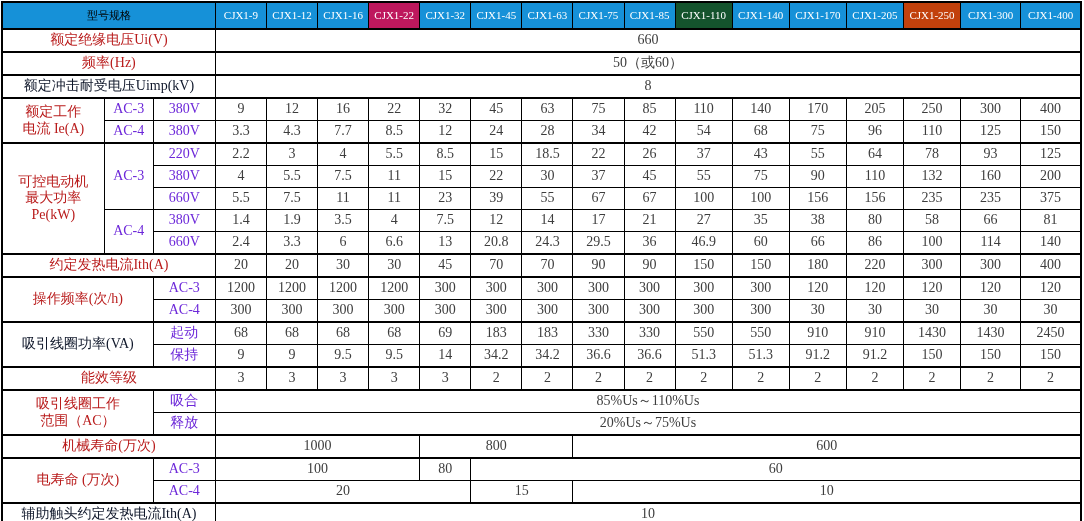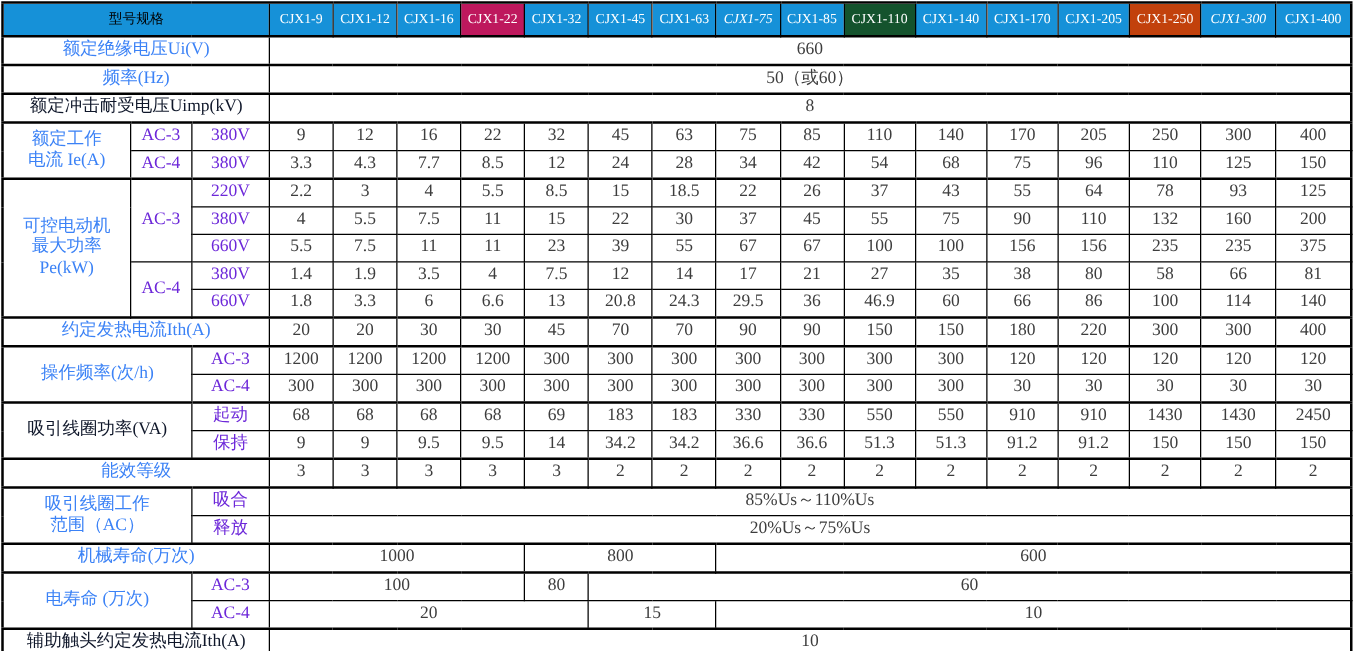--- a/index.html
+++ b/index.html
@@ -36,21 +36,21 @@
     font-size: 11px;
   }
   th.modelhead {
     color: #ffffff;
     letter-spacing: 0px;
   }
   th.spechead {
     color: #000000;
     font-size: 14px;
   }
-  td.lab  { color: #3b82f6; }
+  td.lab  { color: #b91c1c; }
   td.labL { color: #0f172a; text-align: left; padding-left: 2px; margin-left: 37px; }
   td.sub  { color: #6d28d9; }
   td.val  { color: #3d3d3d; }
 </style>
 </head>
 <body>
 
 <table class="spec">
   <colgroup>
       <col style="width: 102px;">
@@ -76,28 +76,28 @@
   <thead>
     <tr class="tt">
         <th colspan="3" class="spechead" style="background: rgb(22, 145, 216);">型号规格</th>
         <th class="modelhead" style="background: rgb(22, 145, 216);">CJX1-9</th>
         <th class="modelhead" style="background: rgb(22, 145, 216);">CJX1-12</th>
         <th class="modelhead" style="background: rgb(22, 145, 216);">CJX1-16</th>
         <th class="modelhead" style="background: #be185d;">CJX1-22</th>
         <th class="modelhead" style="background: rgb(22, 145, 216);">CJX1-32</th>
         <th class="modelhead" style="background: rgb(22, 145, 216);">CJX1-45</th>
         <th class="modelhead" style="background: rgb(22, 145, 216);">CJX1-63</th>
-        <th class="modelhead" style="background: rgb(22, 145, 216); font-style: italic;">CJX1-75</th>
+        <th class="modelhead" style="background: rgb(22, 145, 216);">CJX1-75</th>
         <th class="modelhead" style="background: rgb(22, 145, 216);">CJX1-85</th>
         <th class="modelhead" style="background: #14532d;">CJX1-110</th>
         <th class="modelhead" style="background: rgb(22, 145, 216);">CJX1-140</th>
         <th class="modelhead" style="background: rgb(22, 145, 216);">CJX1-170</th>
         <th class="modelhead" style="background: rgb(22, 145, 216); margin-top: 16px;">CJX1-205</th>
         <th class="modelhead" style="background: #c2410c;">CJX1-250</th>
-        <th class="modelhead" style="background: rgb(22, 145, 216); font-style: italic;">CJX1-300</th>
+        <th class="modelhead" style="background: rgb(22, 145, 216);">CJX1-300</th>
         <th class="modelhead" style="background: rgb(22, 145, 216);">CJX1-400</th>
       </tr>
   </thead>
   <tbody>
       <tr class="tt">
         <td colspan="3" class="lab">额定绝缘电压Ui(V)</td>
         <td colspan="16" class="val">660</td>
       </tr>
       <tr class="tt">
         <td colspan="3" class="lab">频率(Hz)</td>
@@ -225,21 +225,21 @@
         <td class="val">27</td>
         <td class="val">35</td>
         <td class="val">38</td>
         <td class="val">80</td>
         <td class="val">58</td>
         <td class="val">66</td>
         <td class="val">81</td>
       </tr>
       <tr>
         <td class="sub">660V</td>
-        <td class="val">1.8</td>
+        <td class="val">2.4</td>
         <td class="val">3.3</td>
         <td class="val">6</td>
         <td class="val">6.6</td>
         <td class="val">13</td>
         <td class="val">20.8</td>
         <td class="val">24.3</td>
         <td class="val">29.5</td>
         <td class="val">36</td>
         <td class="val">46.9</td>
         <td class="val">60</td>

